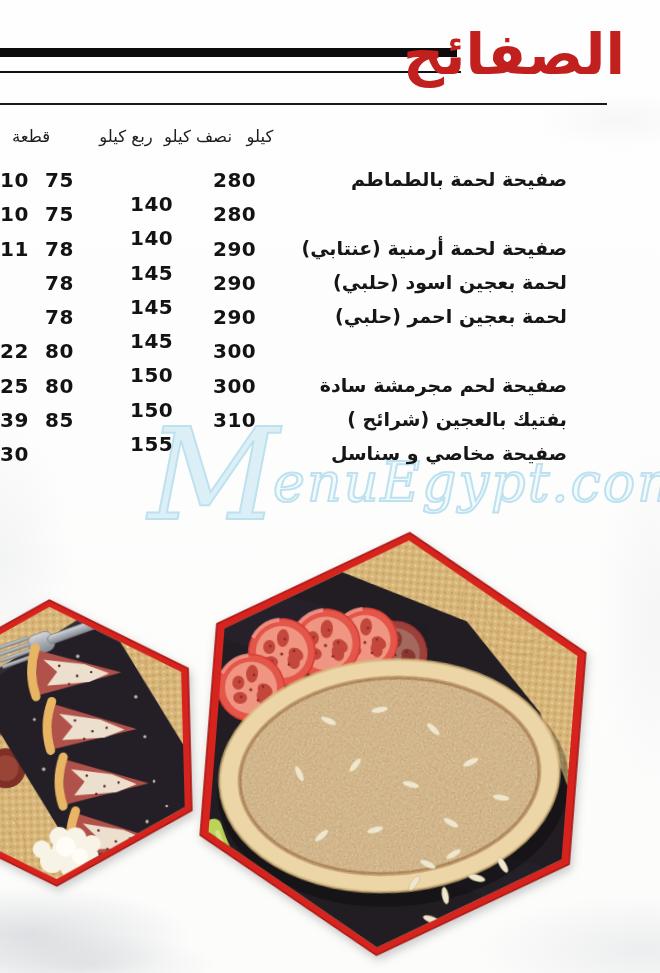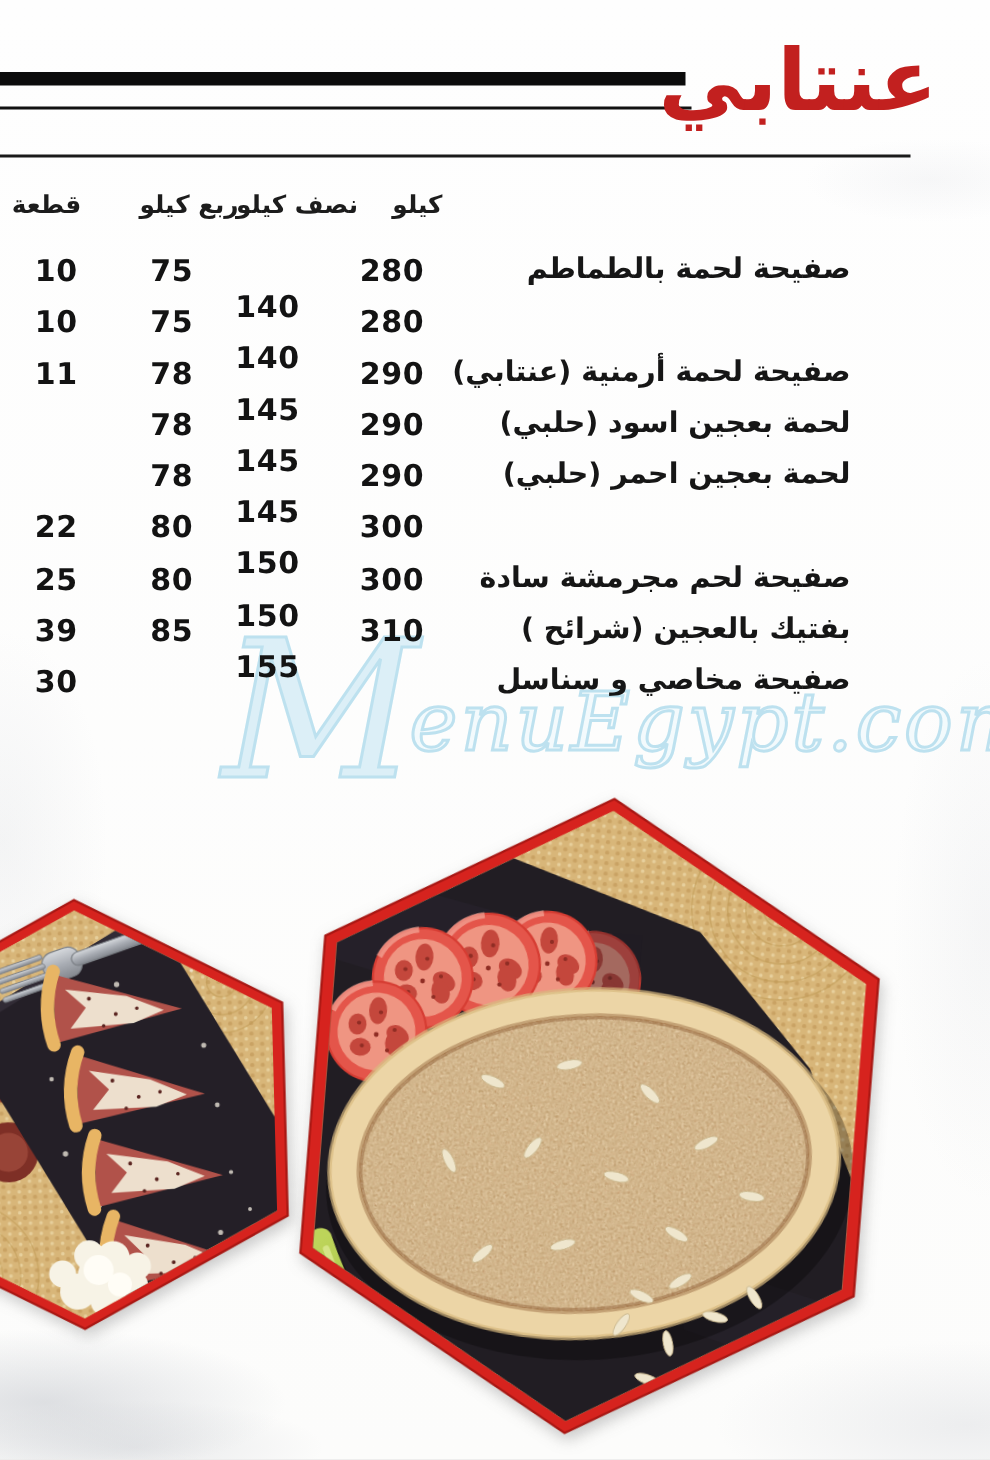--- a/index.html
+++ b/index.html
@@ -18,33 +18,33 @@
   
   .bar-thick{position:absolute;left:0;top:48px;width:457px;height:9px;background:#0c0c0c;}
   .bar-thin{position:absolute;left:0;top:71px;width:461px;height:2px;background:#111;}
   .rule{position:absolute;left:0;top:103px;width:607px;height:2px;background:#1a1a1a;}
   .title{
     position:absolute;right:35px;top:14px;height:86px;
     font-size:57px;line-height:80px;font-weight:bold;color:#c2201f;
     direction:rtl;white-space:nowrap;
   }
   
-  .colhead{position:absolute;top:127px;font-size:16.5px;font-weight:bold;direction:rtl;
+  .colhead{position:absolute;top:127px;font-size:16.5px;font-weight:normal;direction:rtl;
     text-align:center;color:#1c1c1c;white-space:nowrap;}
-  .h-kilo{left:225px;width:70px;text-align:right;}
+  .h-kilo{left:225px;width:70px;}
   .h-half{left:153px;width:90px;}
   .h-quarter{left:81px;width:90px;}
   .h-piece{left:1px;width:60px;}
   
   .rows{position:absolute;left:0;top:163px;width:660px;z-index:2;}
   .prow{position:relative;height:34.3px;}
-  .cell{position:absolute;top:0;height:34px;line-height:34px;text-align:right;
+  .cell{position:absolute;top:0;height:34px;line-height:34px;text-align:left;
     font-size:20px;font-weight:700;color:#131313;letter-spacing:.5px;}
   .c-piece{left:0;width:52px;}
-  .c-quarter{left:59px;width:70px;}
+  .c-quarter{left:45px;width:70px;}
   .c-half{left:130px;width:70px;margin-top:24px;}
   .c-kilo{left:213px;width:70px;}
   .c-name{position:absolute;top:0;right:93px;height:34px;line-height:32px;
     font-size:19px;font-weight:700;direction:rtl;white-space:nowrap;letter-spacing:0;}
   
   .watermark{position:absolute;left:148px;top:420px;z-index:1;white-space:nowrap;
     color:#e9f6fb;-webkit-text-stroke:2px #b7dfee;opacity:.9;user-select:none;}
   .wm-m{font-family:"DejaVu Serif",serif;font-style:italic;font-size:128px;
     line-height:110px;vertical-align:-18px;letter-spacing:-6px;color:#d9eef7;}
   .wm-rest{font-family:"DejaVu Serif",serif;font-style:italic;font-size:54px;
@@ -56,21 +56,21 @@
 </style>
 </head>
 <body>
 
 <div class="page">
 
   <div class="bar-thick"></div>
   <div class="bar-thin"></div>
   <div class="rule"></div>
 
-  <div class="title">عنتابي</div>
+  <div class="title">الصفائح</div>
 
   <div class="colhead h-kilo">كيلو</div>
   <div class="colhead h-half">نصف كيلو</div>
   <div class="colhead h-quarter">ربع كيلو</div>
   <div class="colhead h-piece">قطعة</div>
 
   <div class="rows">
     <div class="prow">
       <span class="cell c-piece">10</span>
       <span class="cell c-quarter">75</span>

